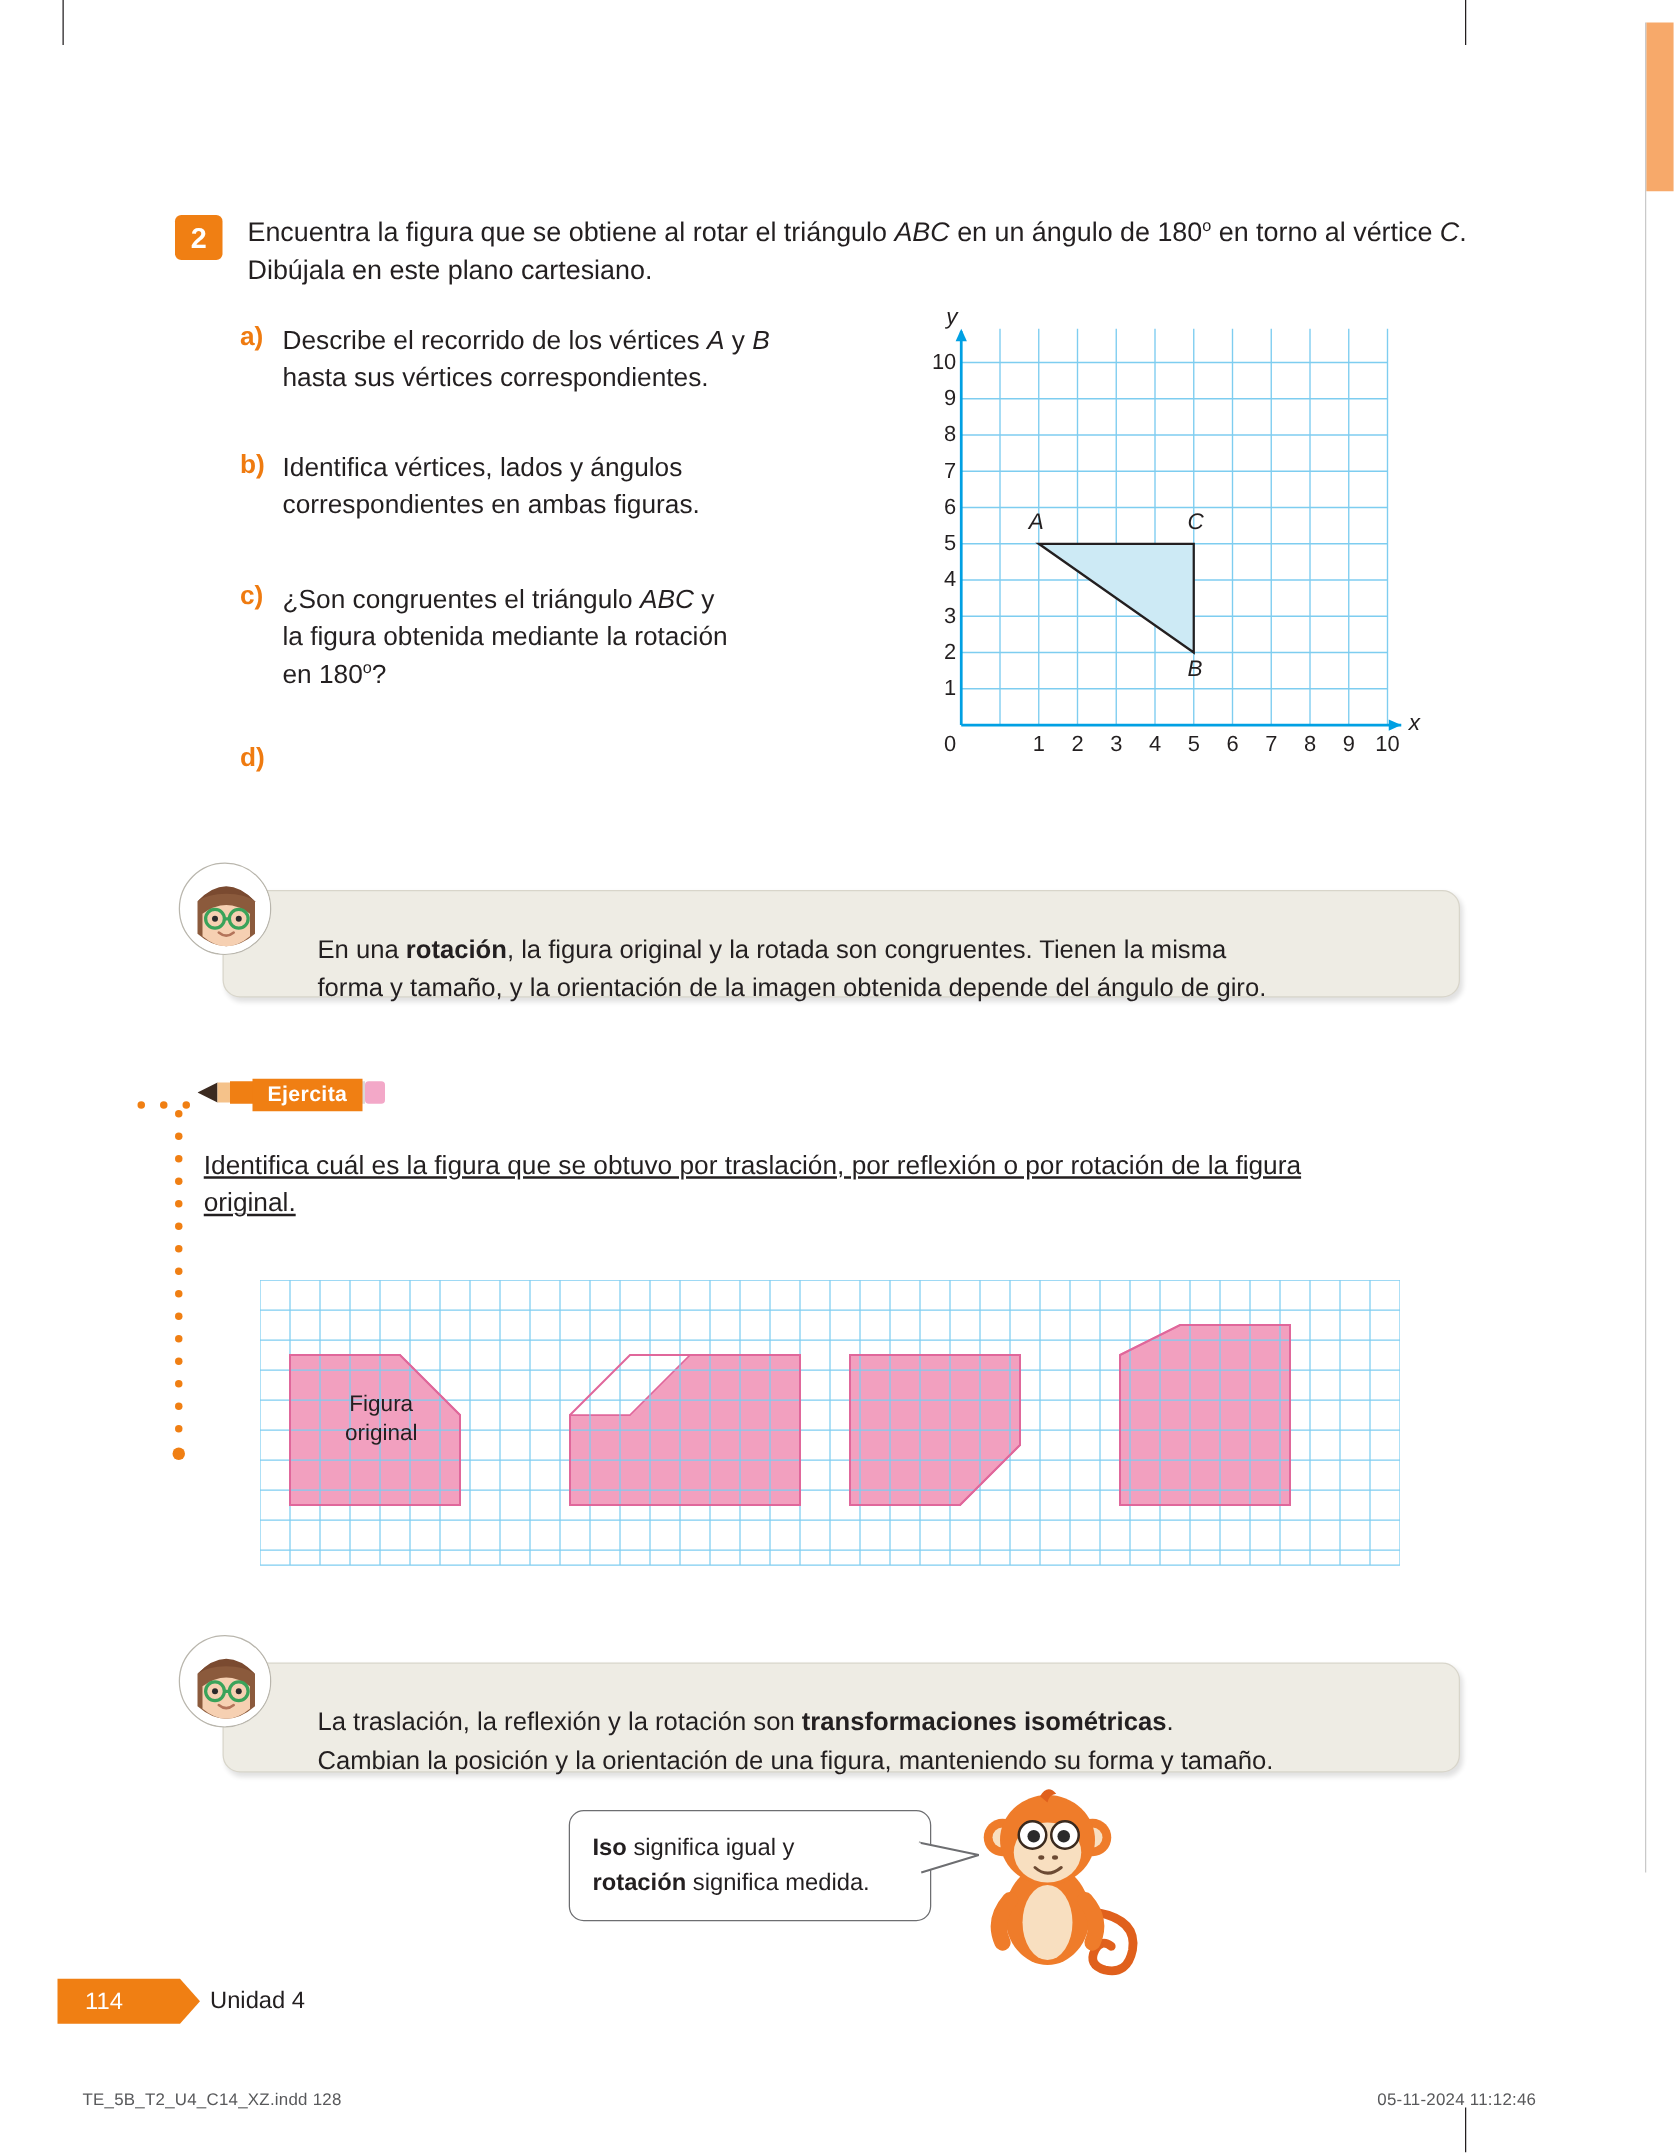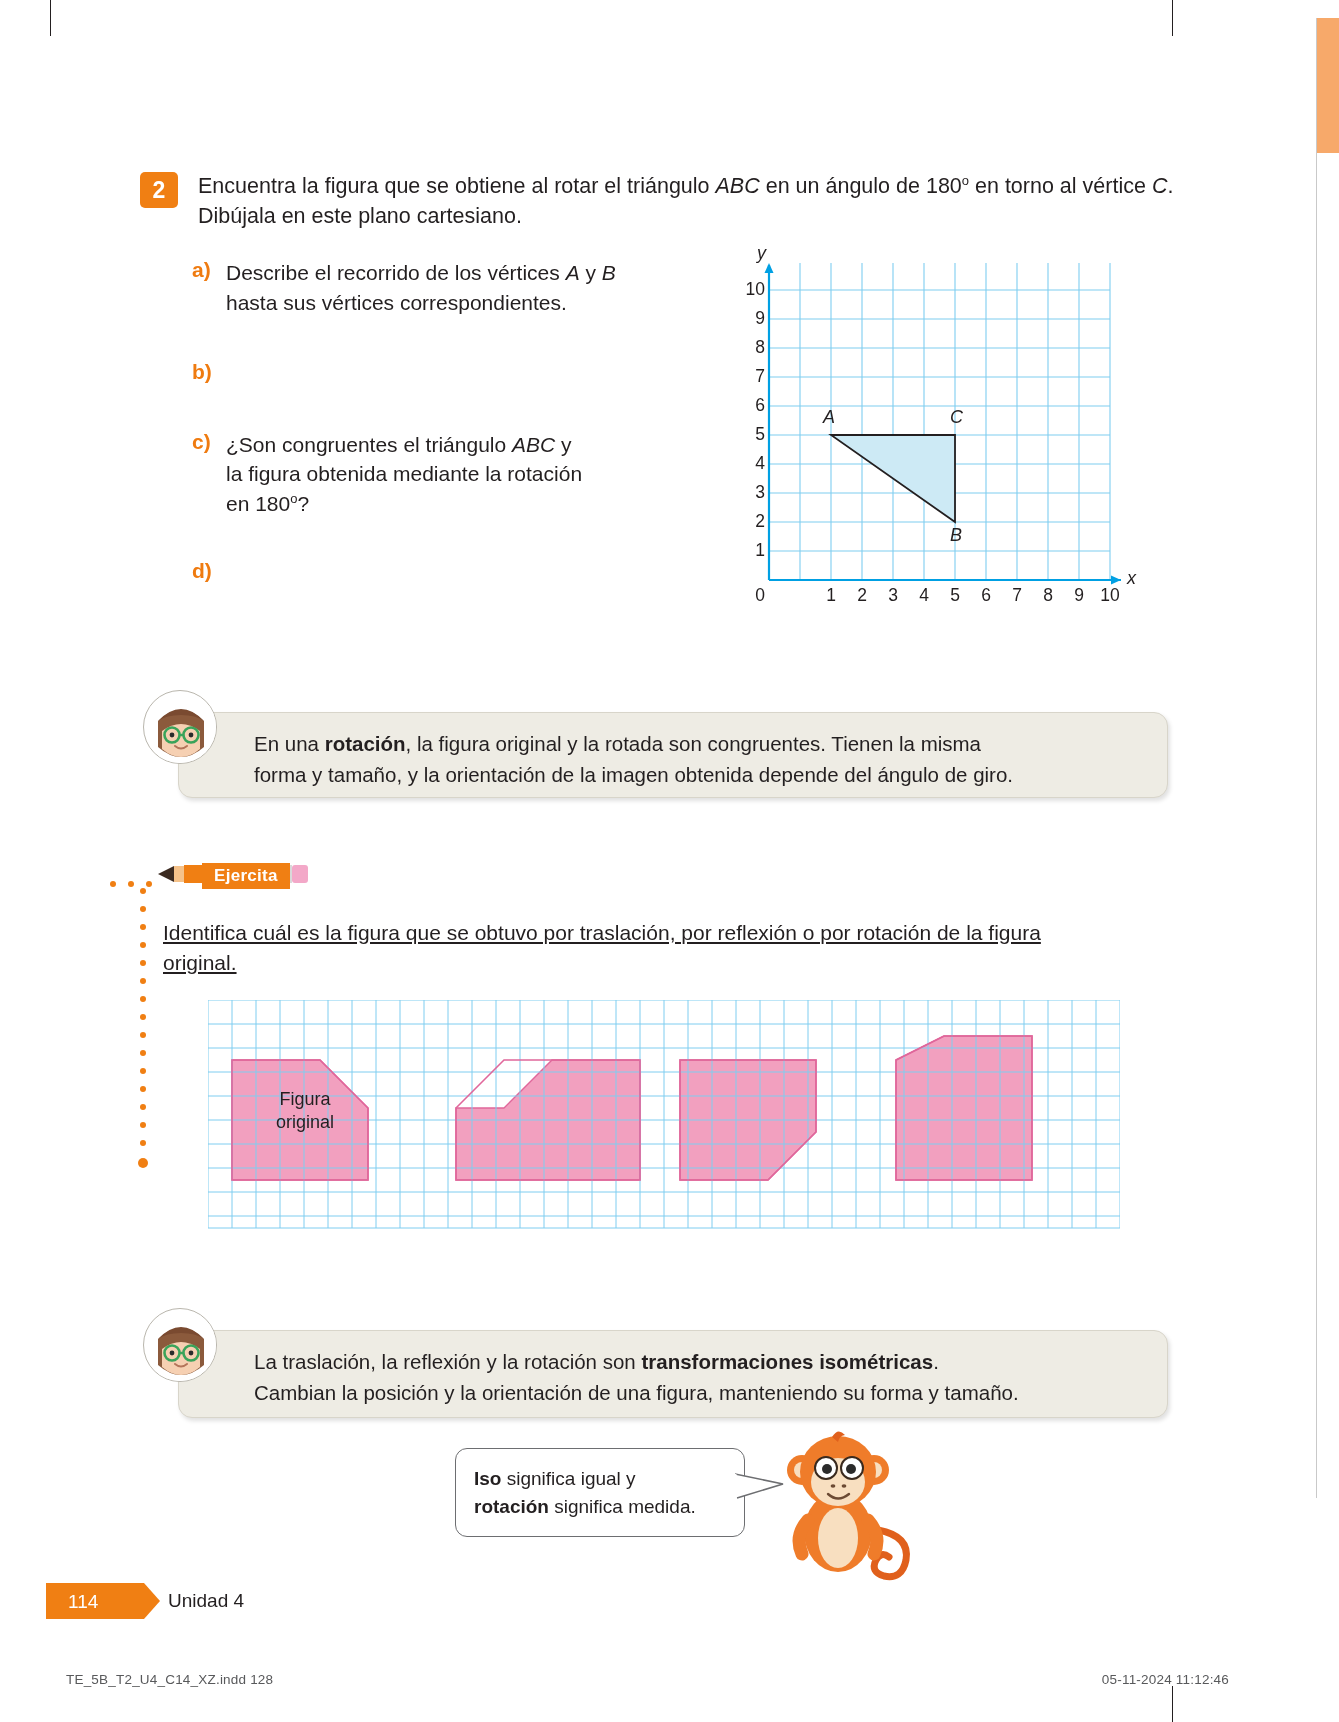--- a/index.html
+++ b/index.html
@@ -42,41 +42,41 @@
   .vertex-label { position:absolute; font-size:18px; font-style:italic; }
 
   
   .note {
     position:absolute;
     background:#eeece4;
     border:1px solid #d8d5ca;
     border-radius:14px;
     box-shadow:2px 3px 4px rgba(0,0,0,0.12);
   }
-  .note-text { font-size:20.5px; line-height:1.5; padding:16px 30px 24px 75px; }
+  .note-text { font-size:20.5px; line-height:1.5; padding:32px 30px 24px 75px; }
   .note-text b { font-weight:bold; }
 
   .avatar {
     position:absolute; width:74px; height:74px; border-radius:50%;
     background:#ffffff; border:1.5px solid #b9b6ad; overflow:hidden; z-index:4;
   }
 
   
   .ejercita-wrap { position:absolute; left:140px; top:860px; }
   .ejercita-badge {
     position:absolute; left:62px; top:3px; height:26px; background:#f07f13; color:#fff;
     font-size:17px; font-weight:bold; padding:12px 12px; display:flex; align-items:center; letter-spacing:.3px;
   }
   .dotted-v { position:absolute; left:140px; top:888px; width:5px; height:280px; }
   .dot { position:absolute; width:6px; height:6px; border-radius:50%; background:#f07f13; }
 
   .ejercita-text { position:absolute; left:163px; top:918px; width:940px; font-size:21px; line-height:1.45;text-decoration:underline; }
 
   
-  .figgrid { position:absolute; left:208px; top:1000px; width:892px; height:240px; }
+  .figgrid { position:absolute; left:208px; top:1024px; width:892px; height:240px; }
   .figlabel { position:absolute; font-size:18px; line-height:1.3; text-align:center; }
 
   
   .pagebadge { position:absolute; left:46px; top:1583px; width:98px; height:36px; background:#f07f13; }
   .pagebadge .num { color:#fff; font-size:19px; position:absolute; left:22px; top:8px; }
   .pagebadge .arrow { position:absolute; left:98px; top:0; width:0; height:0; border-top:18px solid transparent; border-bottom:18px solid transparent; border-left:16px solid #f07f13; }
   .unidad { position:absolute; left:168px; top:1590px; font-size:19px; }
   .foot-left { position:absolute; left:66px; top:1672px; font-size:13.5px; color:#58595b; letter-spacing:.2px; }
   .foot-right { position:absolute; right:110px; top:1672px; font-size:13.5px; color:#58595b; letter-spacing:.2px; }
 
@@ -103,20 +103,21 @@
   </div>
 </div>
 
 <div class="items">
   <div class="item" style="margin-bottom:42px;">
     <div class="item-letter">a)</div>
     <div class="item-body">Describe el recorrido de los vértices <i>A</i> y <i>B</i><br>hasta sus vértices correspondientes.</div>
   </div>
   <div class="item" style="margin-bottom:46px;">
     <div class="item-letter">b)</div>
+    <div class="item-body">Identifica vértices, lados y ángulos<br>correspondientes en ambas figuras.</div>
   </div>
   <div class="item" style="margin-bottom:40px;">
     <div class="item-letter">c)</div>
     <div class="item-body">¿Son congruentes el triángulo <i>ABC</i> y<br>la figura obtenida mediante la rotación<br>en 180<span class="sup">o</span>?</div>
   </div>
   <div class="item">
     <div class="item-letter">d)</div>
   </div>
 </div>
 

